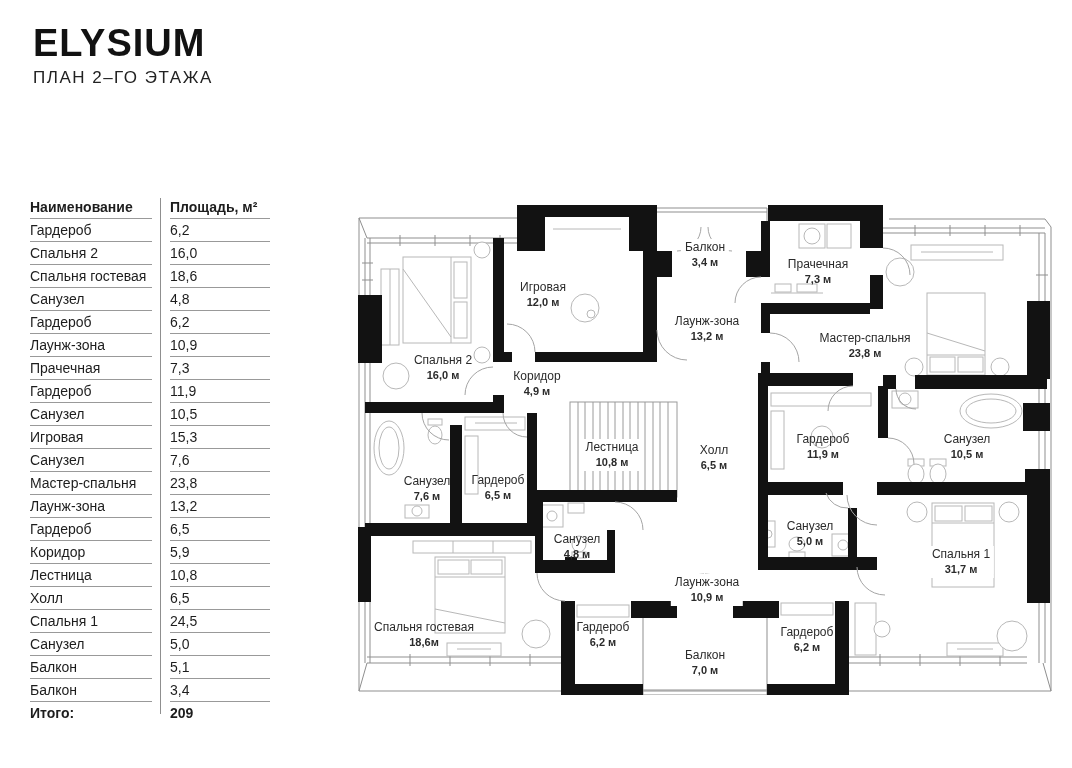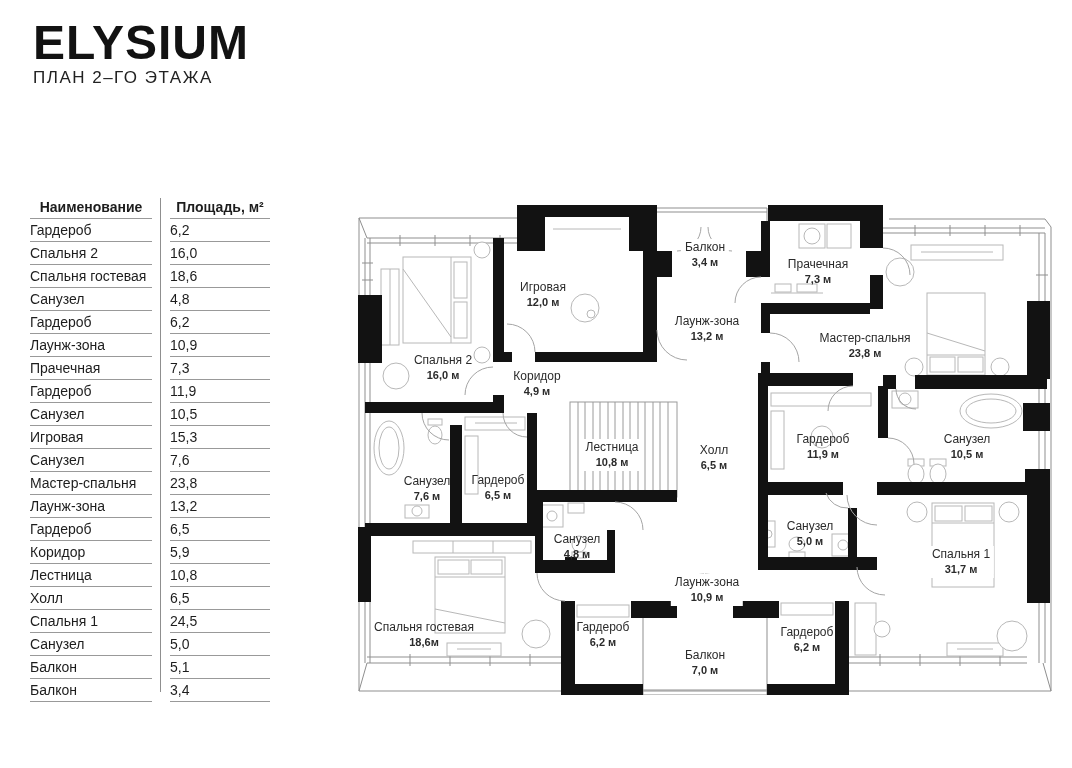--- a/index.html
+++ b/index.html
@@ -2,29 +2,29 @@
 <html><head>
 <meta charset="utf-8">
 <style>
   html,body{margin:0;padding:0;}
   body{
     width:1072px;height:768px;position:relative;overflow:hidden;background:#ffffff;
     font-family:"Liberation Sans","DejaVu Sans",sans-serif;color:#1d1d1d;
   }
   
   .brand{position:absolute;left:33px;top:18px;}
-  .logo{font-size:48px;font-weight:800;letter-spacing:1px;color:#121212;line-height:50px;}
+  .logo{font-size:38px;font-weight:800;letter-spacing:1px;color:#121212;line-height:50px;}
   .subtitle{font-size:17px;letter-spacing:1.5px;color:#222;margin-top:0;}
   
   .area-table{position:absolute;left:30px;top:196px;width:250px;font-size:14px;}
   .tdivider{position:absolute;left:130px;top:2px;bottom:10px;width:1px;background:#8f8f8f;}
   .trow{display:flex;}
   .cname{width:122px;margin-right:18px;border-bottom:1px solid #999;padding:4px 0 4px 0;line-height:14px;}
   .carea{width:100px;border-bottom:1px solid #999;padding:4px 0 4px 0;line-height:14px;}
-  .thead .cname,.thead .carea{font-weight:700;text-align:center;}
+  .thead .cname,.thead .carea{font-weight:700;}
   .ttotal .cname,.ttotal .carea{font-weight:700;border-bottom:none;}
   
   .plan{position:absolute;left:355px;top:205px;width:700px;height:490px;}
   .plan svg{position:absolute;left:0;top:0;}
   .room-label{position:absolute;transform:translateX(-50%);text-align:center;color:#2b2b2b;z-index:5;white-space:nowrap;}
   .room-label .rname{font-size:12px;line-height:14px;}
   .room-label .rarea{font-size:11px;line-height:15px;font-weight:700;margin-top:1px;}
   .room-label.on-white{background:#fff;padding:1px 4px;}
 </style>
 </head>
@@ -121,20 +121,24 @@
     </div>
   <div class="trow">
       <div class="cname">Балкон</div>
       <div class="carea">5,1</div>
     </div>
   <div class="trow">
       <div class="cname">Балкон</div>
       <div class="carea">3,4</div>
     </div>
 
+  <div class="trow ttotal">
+    <div class="cname">Итого:</div>
+    <div class="carea">209</div>
+  </div>
 </div>
 
 <div class="plan">
 <svg width="700" height="490" viewBox="0 0 700 490">
 
   <g stroke="#8f8f8f" stroke-width="1" fill="none">
     <line x1="4" y1="13" x2="162" y2="13"></line>
         <line x1="4" y1="13" x2="4" y2="486"></line>
     <line x1="4" y1="486" x2="696" y2="486"></line>
         <line x1="696" y1="22" x2="696" y2="486"></line>

